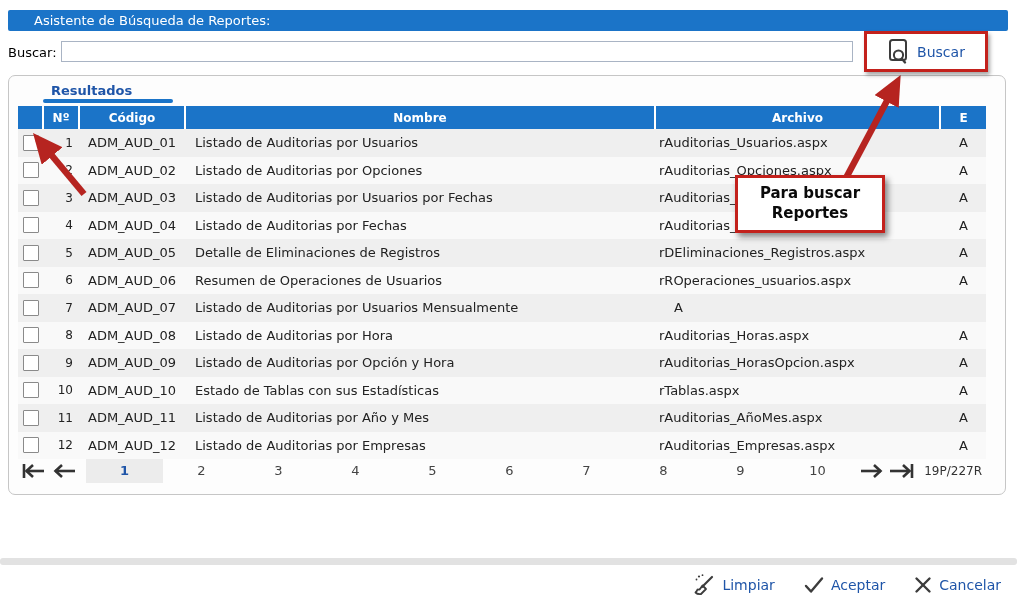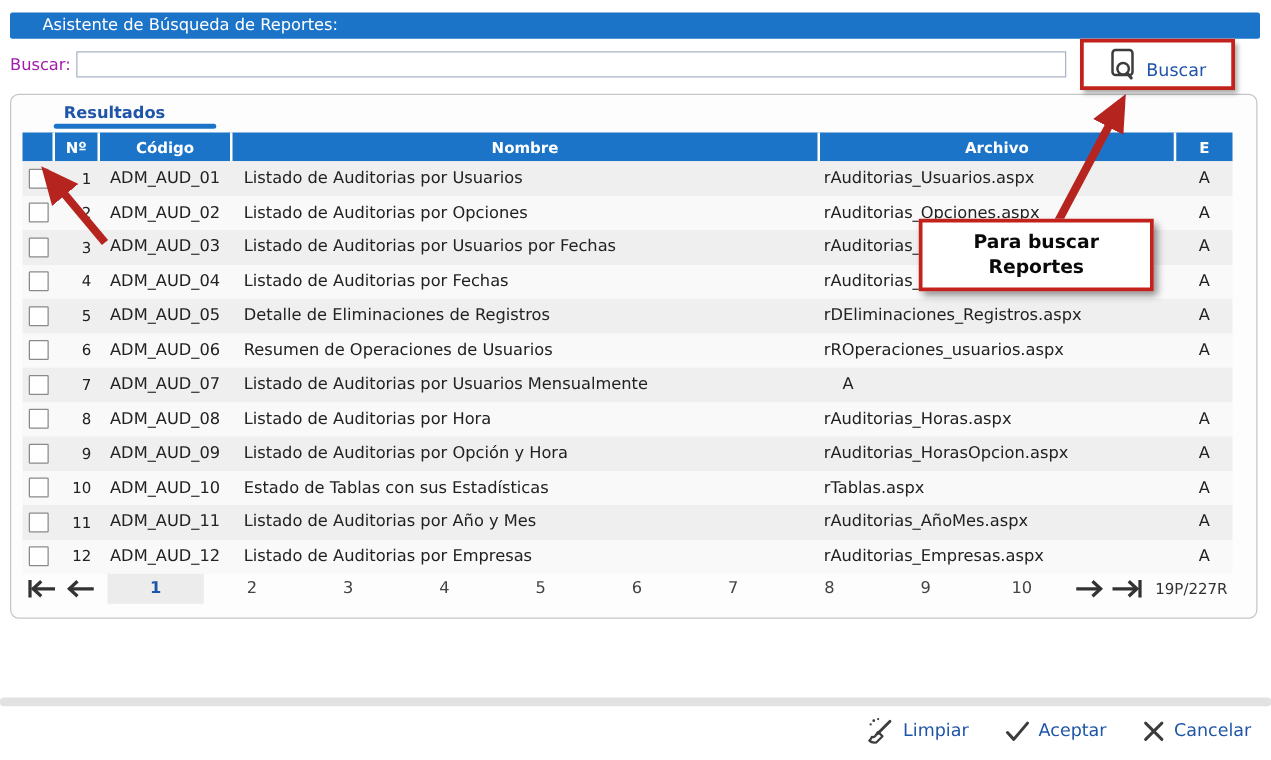--- a/index.html
+++ b/index.html
@@ -6,29 +6,29 @@
   html,body { width:1017px; height:608px; background:#fff;
     font-family:"DejaVu Sans","Liberation Sans",sans-serif; }
   #stage { position:relative; width:1017px; height:608px; overflow:hidden; background:#fff; }
 
   
   .title-bar { position:absolute; left:8px; top:10px; width:1000px; height:21px;
     background:#1b74c8; border-radius:2px; color:#fff; font-size:13px; font-weight:normal;
     line-height:21px; padding-left:26px; }
 
   
-  .search-label { position:absolute; left:8px; top:45px; font-size:13px; color:#a21caf; }
+  .search-label { position:absolute; left:8px; top:45px; font-size:13px; color:#000000; }
   .search-input { position:absolute; left:61px; top:41px; width:792px; height:21px;
     border:1px solid #a9b4c4; background:#fff; font-size:13px; padding:0 4px; outline:none; }
 
   
   .buscar-rect { position:absolute; left:864px; top:31px; width:124px; height:41px;
     border:3px solid #c3211c; background:#fff; box-shadow:2px 3px 4px rgba(0,0,0,0.35);
     display:flex; align-items:center; justify-content:center; z-index:7; }
-  .buscar-btn { display:flex; align-items:flex-end; gap:7px; cursor:pointer; }
+  .buscar-btn { display:flex; align-items:center; gap:7px; cursor:pointer; }
   .buscar-btn span { font-size:14px; color:#1f55a8; }
 
   
   .panel { position:absolute; left:8px; top:75px; width:998px; height:420px;
     border:1px solid #c6c6c6; border-radius:7px; background:#fdfdfd; }
   .tab-label { position:absolute; left:42px; top:7px; font-size:13px; font-weight:bold; color:#1f55a8; cursor:pointer; }
   .tab-underline { position:absolute; left:34px; top:23px; width:130px; height:4px;
     background:#1b74c8; border-radius:2px; }
 
   
@@ -61,21 +61,21 @@
   .pg.current { background:#ececec; color:#1f55a8; font-weight:bold; }
   .pager-info { margin-left:auto; font-size:12px; color:#333; padding-right:4px; }
 
   
   .callout { position:absolute; background:#fff; border:3px solid #c3211c;
     box-shadow:3px 4px 6px rgba(0,0,0,0.45); display:flex; flex-direction:column;
     align-items:center; justify-content:center; z-index:6; text-align:center; }
   .callout div { font-weight:bold; color:#0a0a0a; line-height:1.32; }
   #callout-select { left:65px; top:181px; width:272px; height:69px; font-size:16px; }
   #callout-select div { font-size:16px; }
-  #callout-search { left:735px; top:175px; width:188px; height:58px; }
+  #callout-search { left:735px; top:175px; width:150px; height:58px; }
   #callout-search div { font-size:15px; }
   #arrow-layer { position:absolute; left:0; top:0; width:1017px; height:608px;
     pointer-events:none; z-index:5; }
 
   
   .footer-sep { position:absolute; left:0; top:558px; width:1017px; height:7px;
     background:#e2e2e2; border-radius:3px; }
   .footer { position:absolute; top:573px; right:16px; display:flex; gap:28px; align-items:center; }
   .fbtn { display:flex; align-items:center; gap:6px; cursor:pointer; }
   .fbtn span { font-size:14px; color:#1f55a8; }

